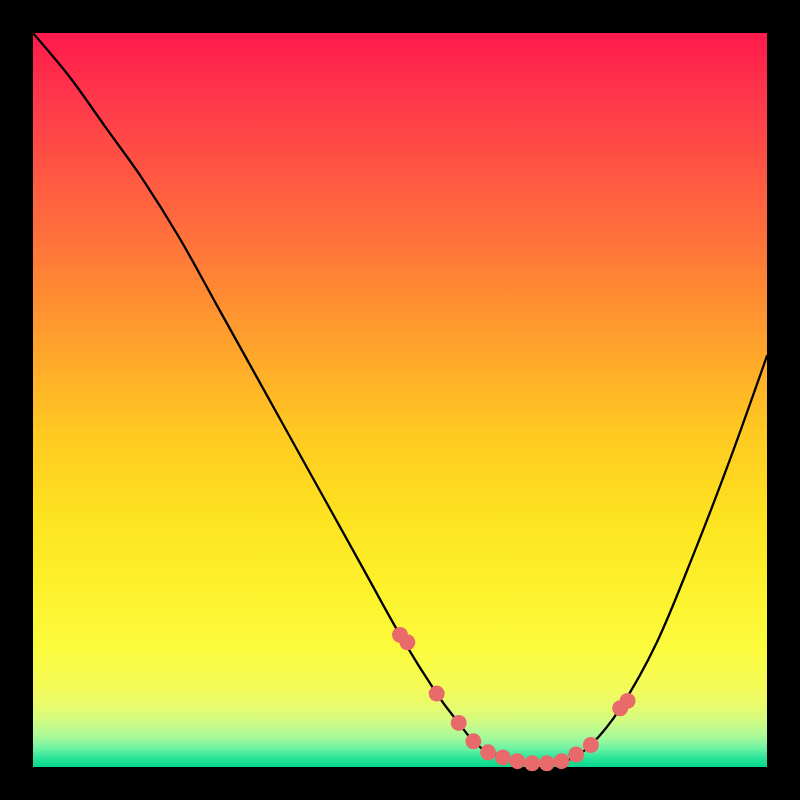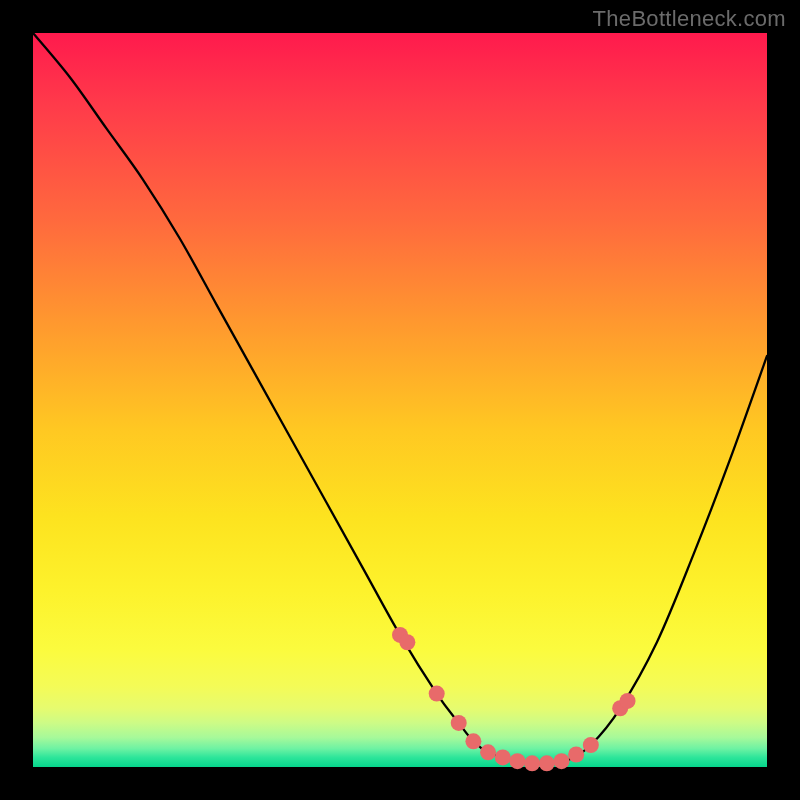--- a/index.html
+++ b/index.html
@@ -95,14 +95,13 @@
           <circle cx="513.8" cy="730.33" r="8" class="dot"></circle>
           <circle cx="528.48" cy="728.128" r="8" class="dot"></circle>
           <circle cx="543.16" cy="721.522" r="8" class="dot"></circle>
           <circle cx="557.84" cy="711.98" r="8" class="dot"></circle>
           <circle cx="587.2" cy="675.28" r="8" class="dot"></circle>
           <circle cx="594.5400000000001" cy="667.94" r="8" class="dot"></circle>
         </g>
     </svg>
 
   </div>
-  <div class="watermark">TheBottleneck.com</div>
 </div>
 
 </body></html>

